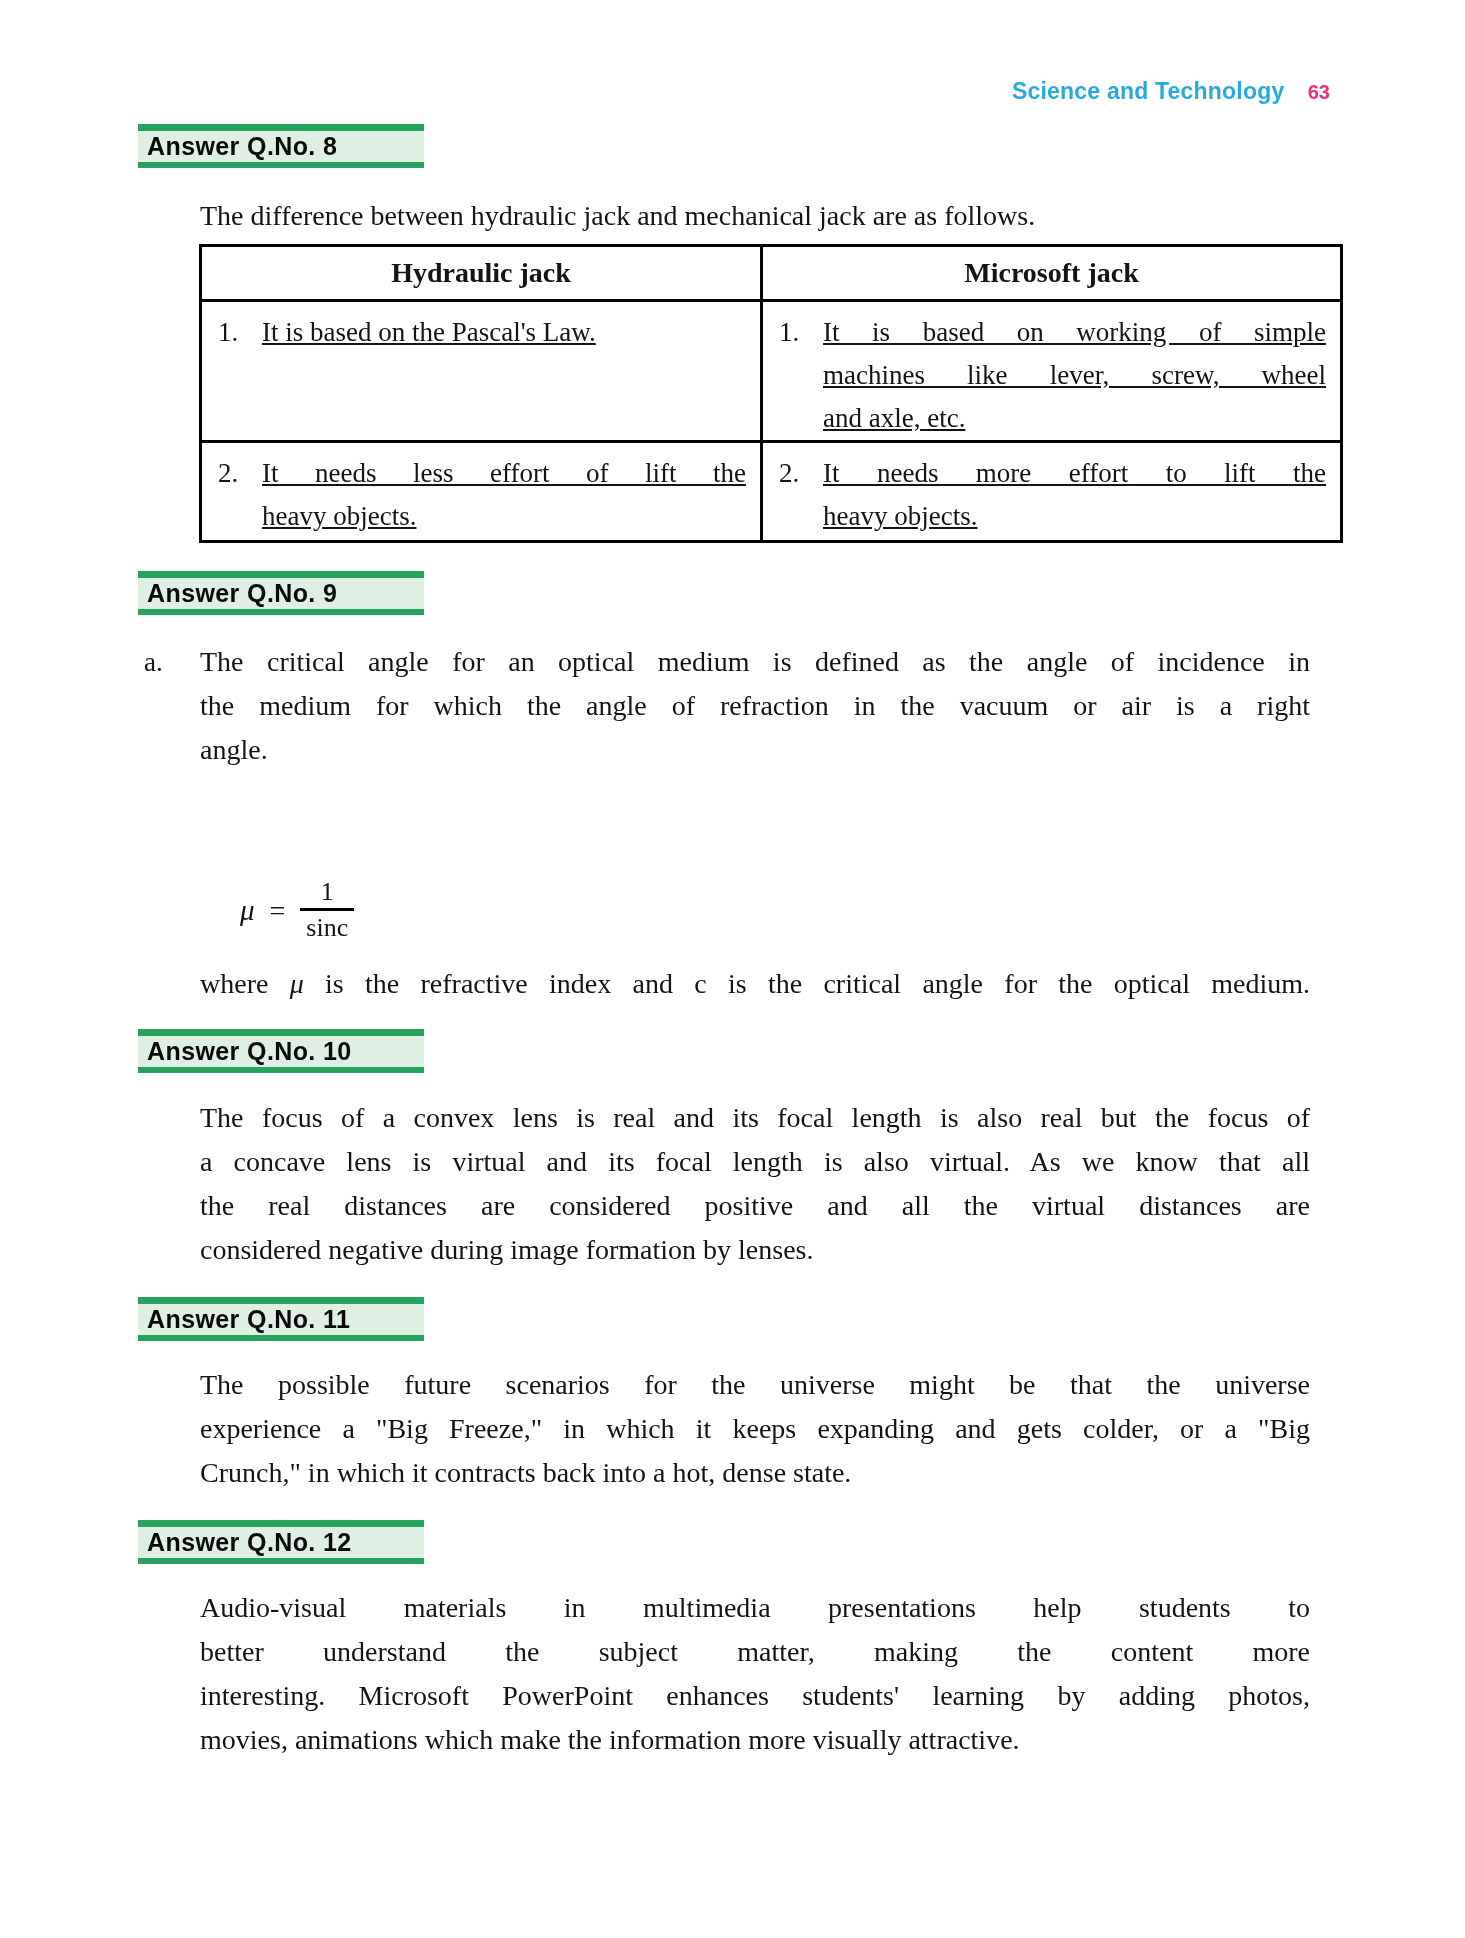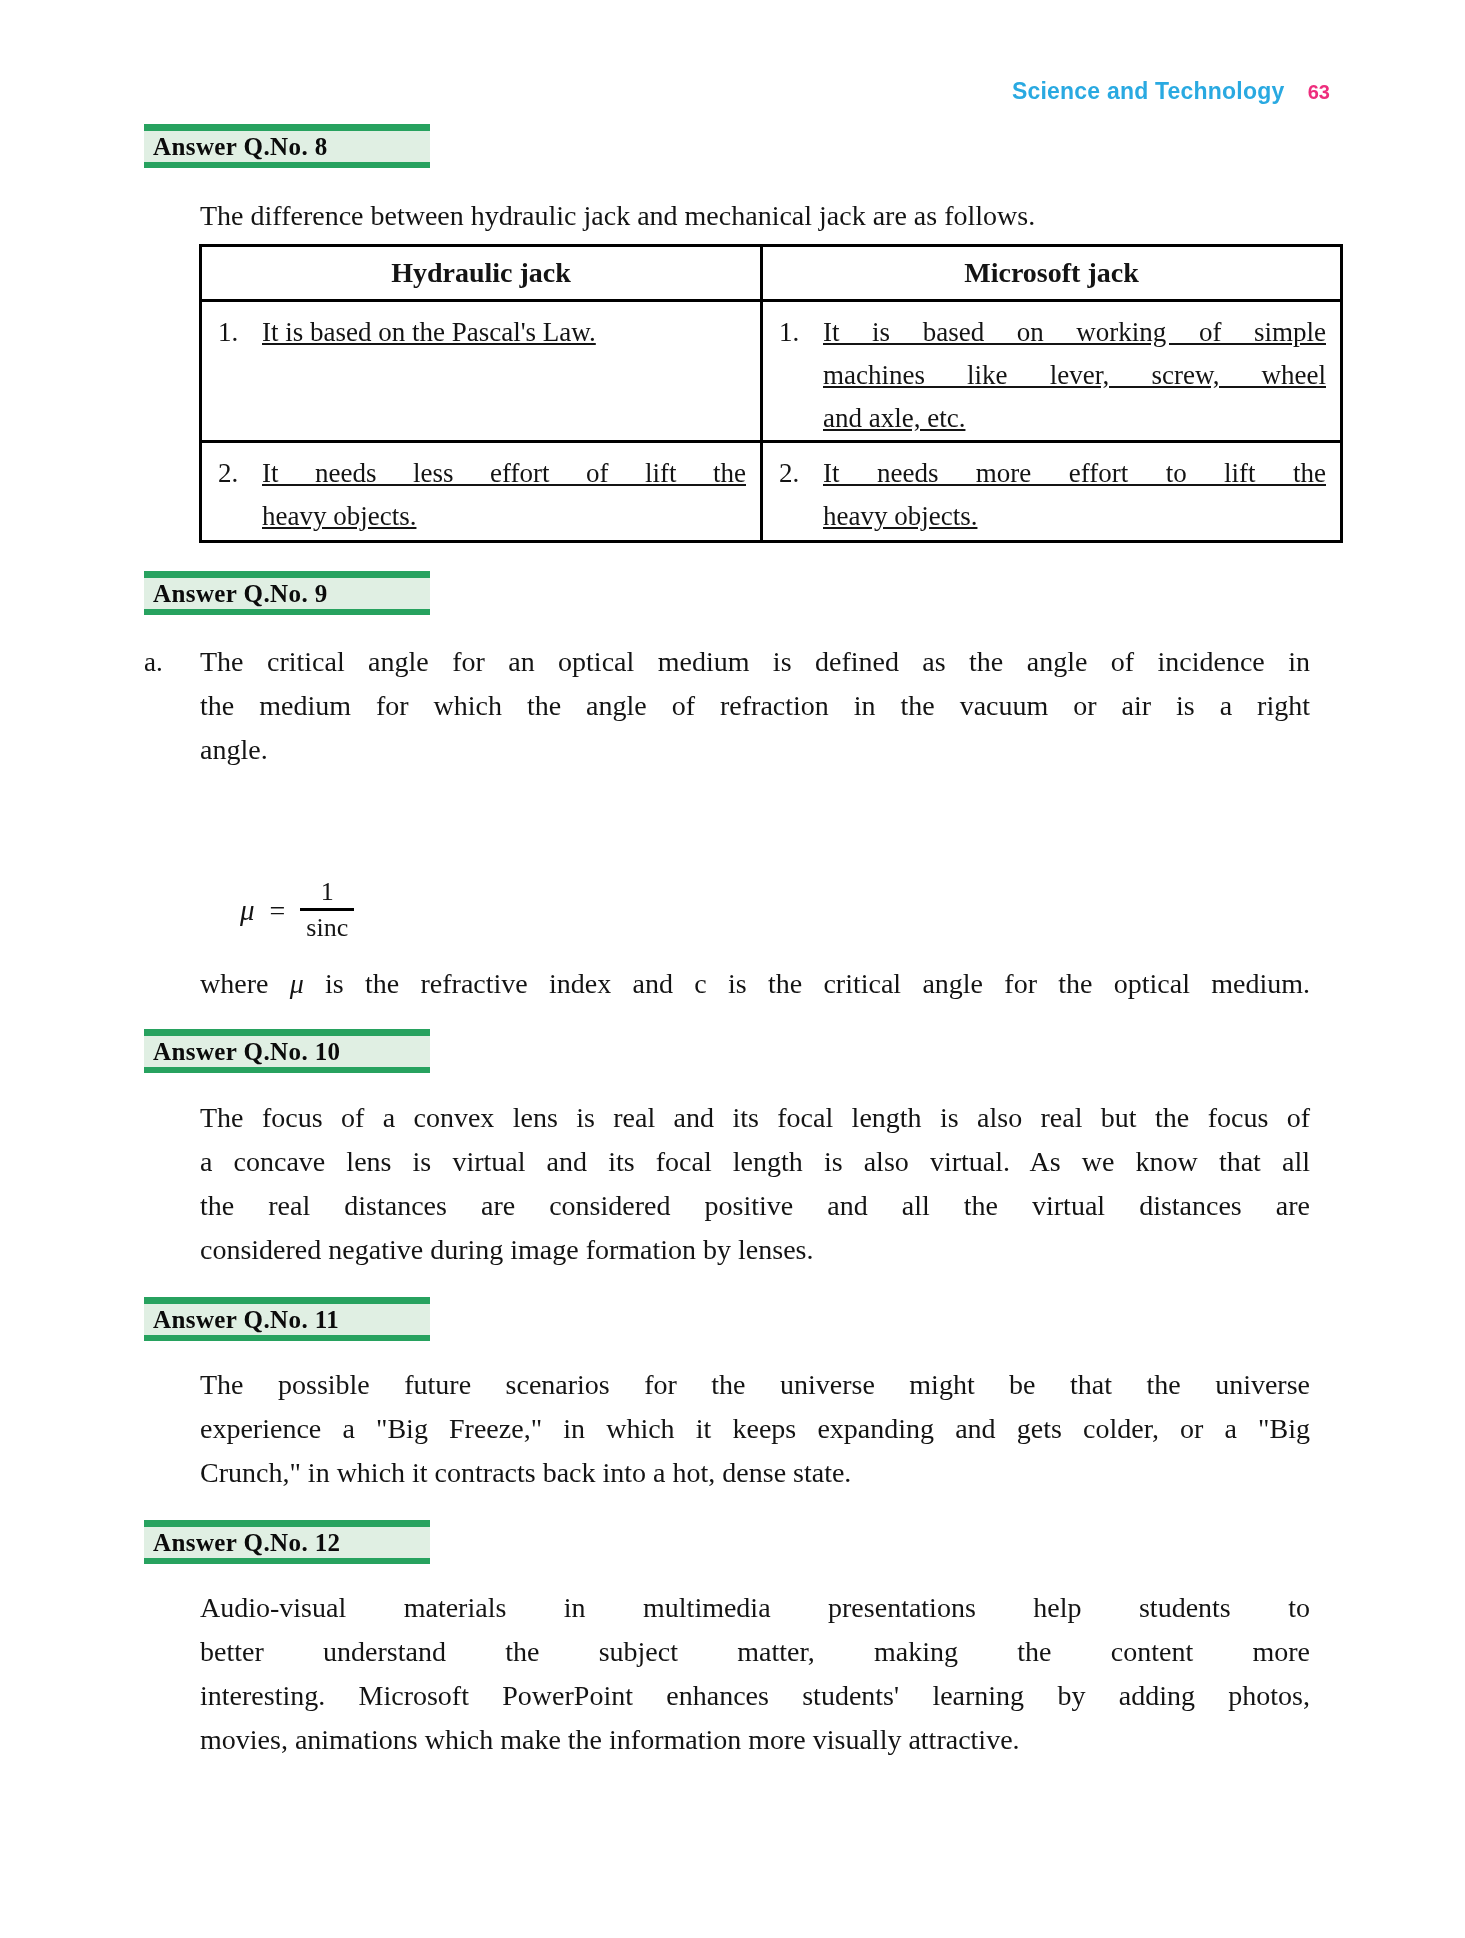--- a/index.html
+++ b/index.html
@@ -13,22 +13,22 @@
     display:flex;justify-content:space-between;align-items:baseline;
     font-family:"Liberation Sans",sans-serif;font-weight:bold;
   }
   .ph-title{font-size:23px;color:#29a9e1;letter-spacing:0.2px;}
   .ph-num{font-size:20px;color:#ee2d7d;}
   
   .qlabel{
     position:absolute;left:138px;width:277px;height:31px;
     background:#e0efe3;border-top:7px solid #27a25f;border-bottom:6px solid #27a25f;
     display:flex;align-items:center;padding-left:9px;
-    font-family:Liberation Serif, serif;font-weight:bold;font-size:25px;
-    color:#0b0b0b;letter-spacing:0.4px;margin-left:6px;
+    font-family:Liberation Sans, sans-serif;font-weight:bold;font-size:25px;
+    color:#0b0b0b;letter-spacing:0.4px;
   }
   
   .para{position:absolute;left:200px;width:1110px;font-size:28px;}
   .tl{line-height:44px;height:44px;}
   .jl{text-align:justify;text-align-last:justify;}
   .ll{text-align:left;text-align-last:left;}
   .marker{position:absolute;left:144px;font-size:27px;line-height:44px;}
   
   .jtable{
     position:absolute;left:199px;top:244px;width:1141px;

